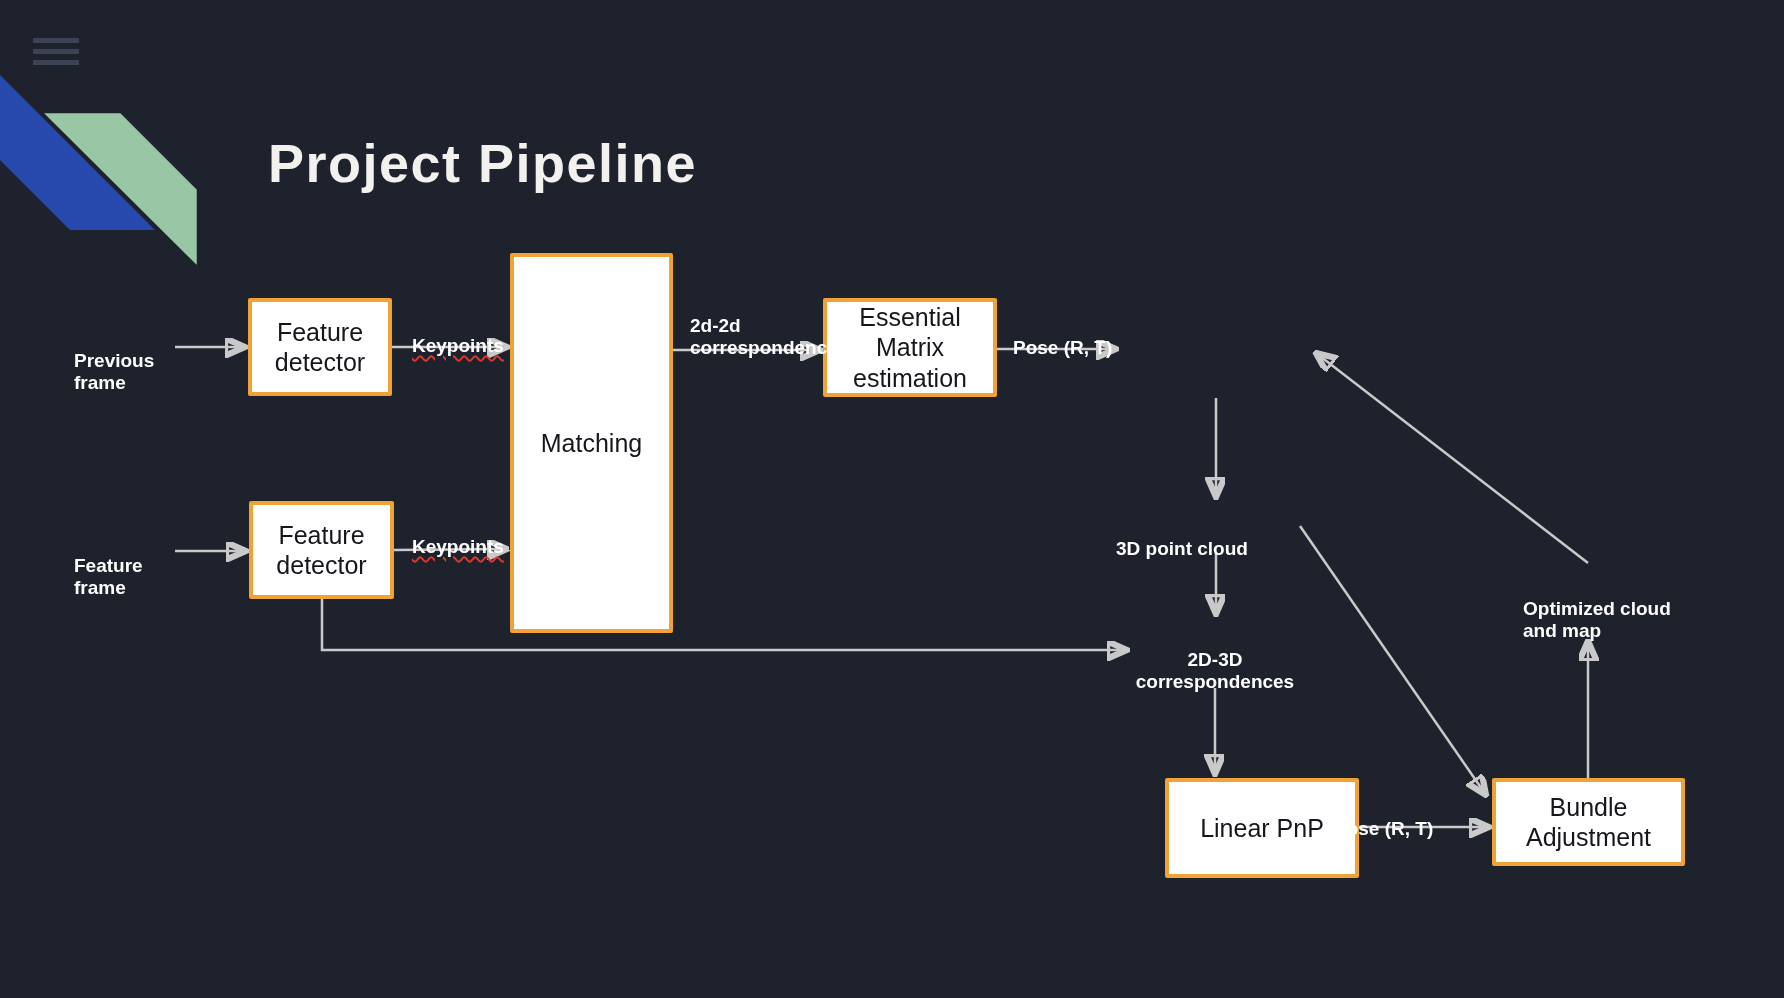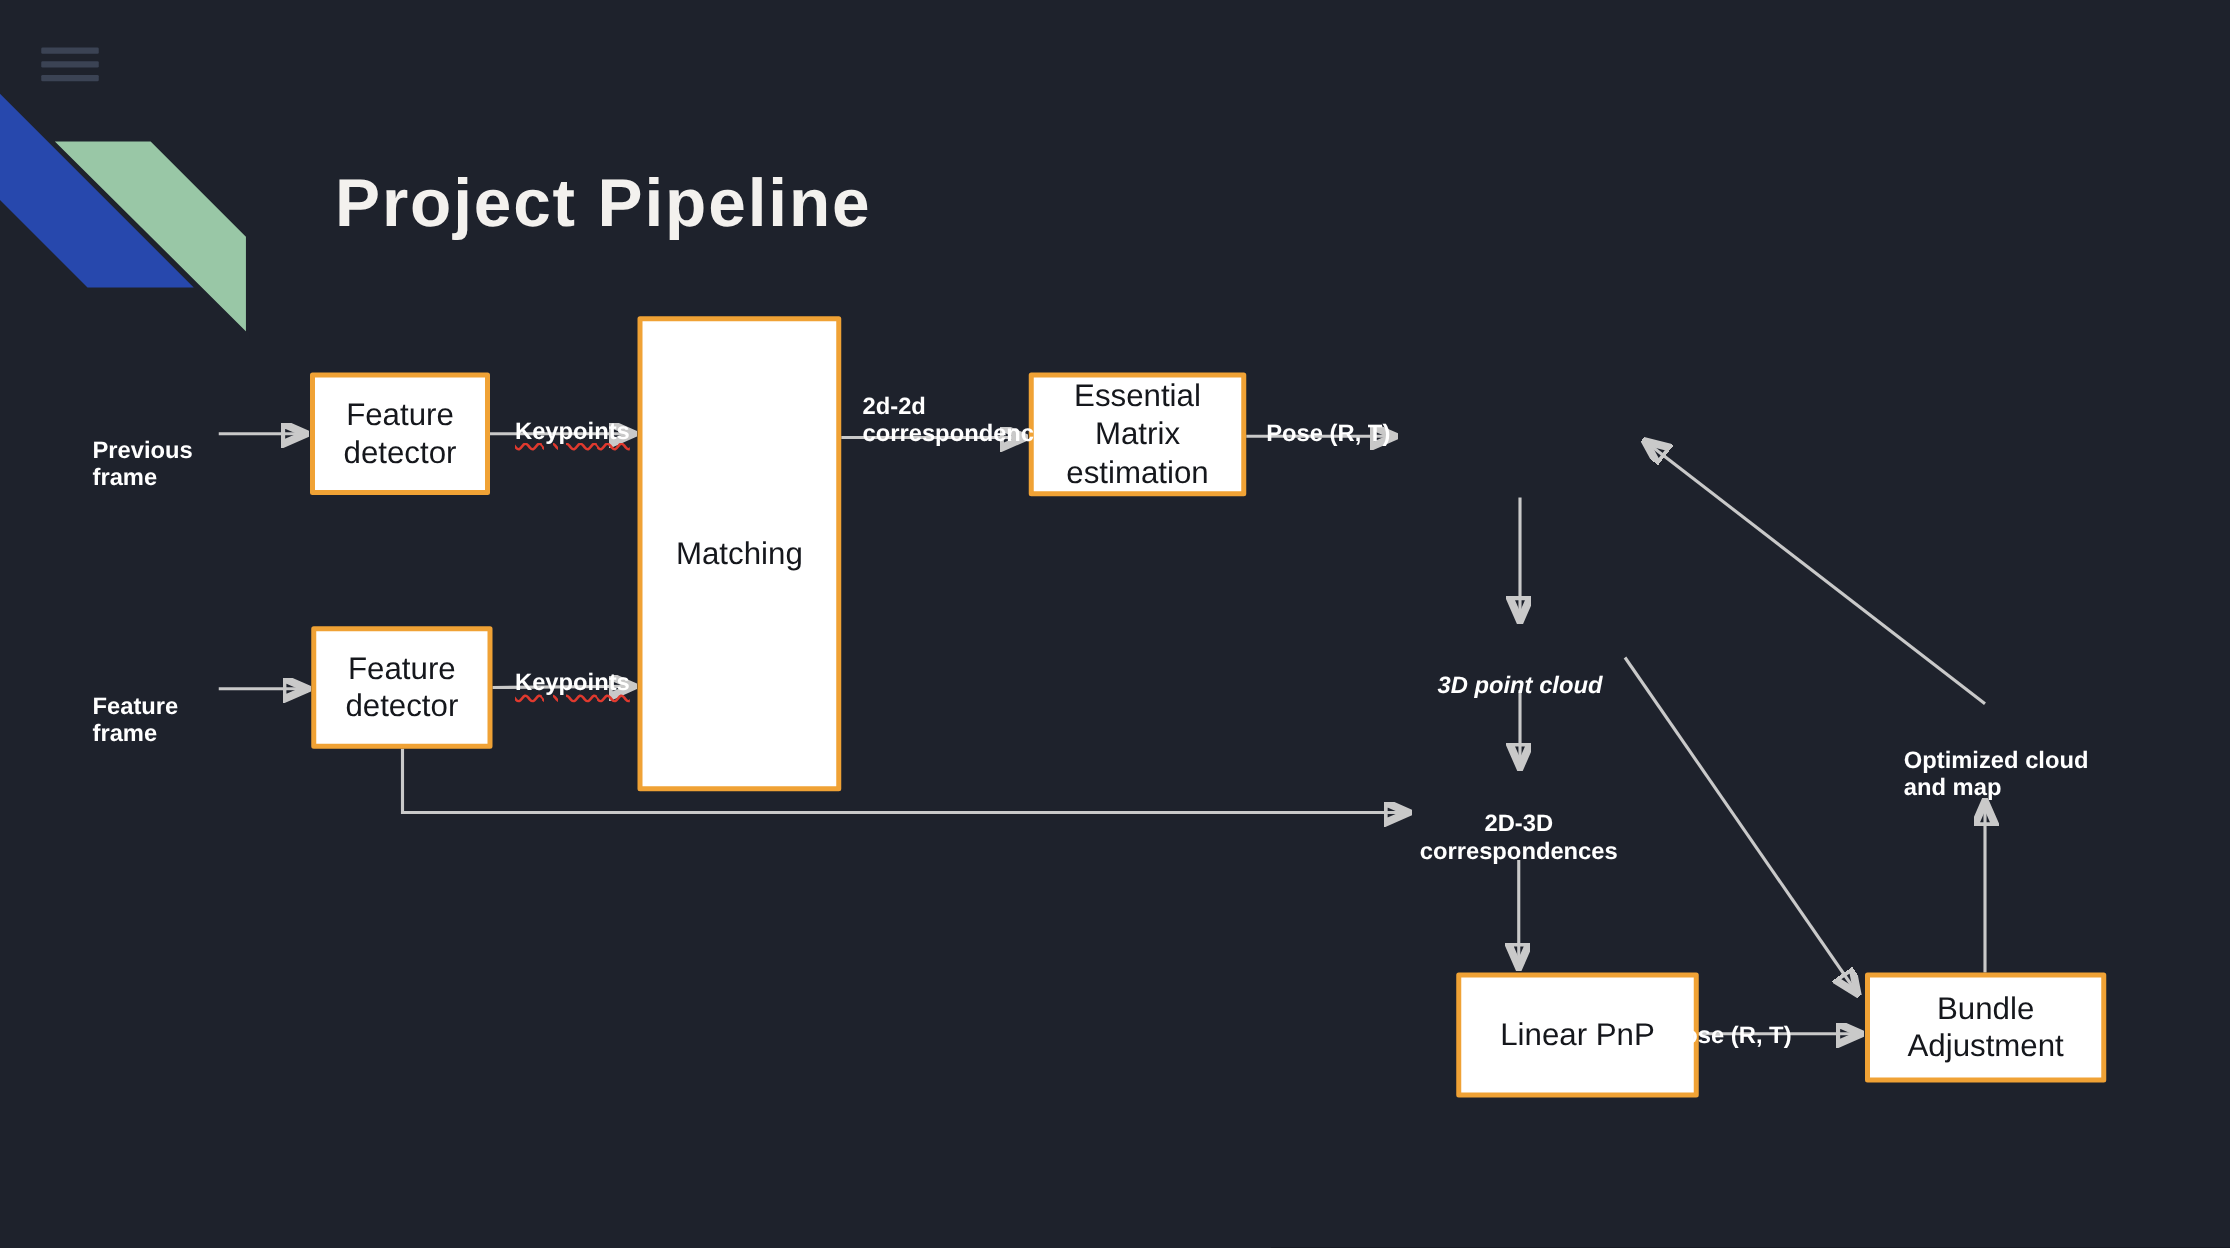--- a/index.html
+++ b/index.html
@@ -41,21 +41,21 @@
     position:absolute;color:#ffffff;font-size:19px;font-weight:700;
     line-height:1.14;white-space:nowrap;margin-top:18px;
   }
   .lbl span{display:block;}
   .l-prev{left:74px;top:332px;}
   .l-curr{left:74px;top:537px;}
   .l-key1{left:412px;top:317px;}
   .l-key2{left:412px;top:518px;}
   .l-2d2d{left:690px;top:297px;}
   .l-pose1{left:1013px;top:319px;}
-  .l-pc3d{left:1116px;top:520px;width:200px;text-align:center;font-style:italic;}
+  .l-pc3d{left:1116px;top:520px;width:200px;text-align:left;}
   .l-2d3d{left:1115px;top:631px;width:200px;text-align:center;}
   .l-pose2{left:1334px;top:800px;}
   .l-opt{left:1523px;top:580px;}
   .squiggle{
     text-decoration-line:underline;
     text-decoration-style:wavy;
     text-decoration-color:#e0392e;
     text-decoration-thickness:2px;
     text-underline-offset:3px;
   }

